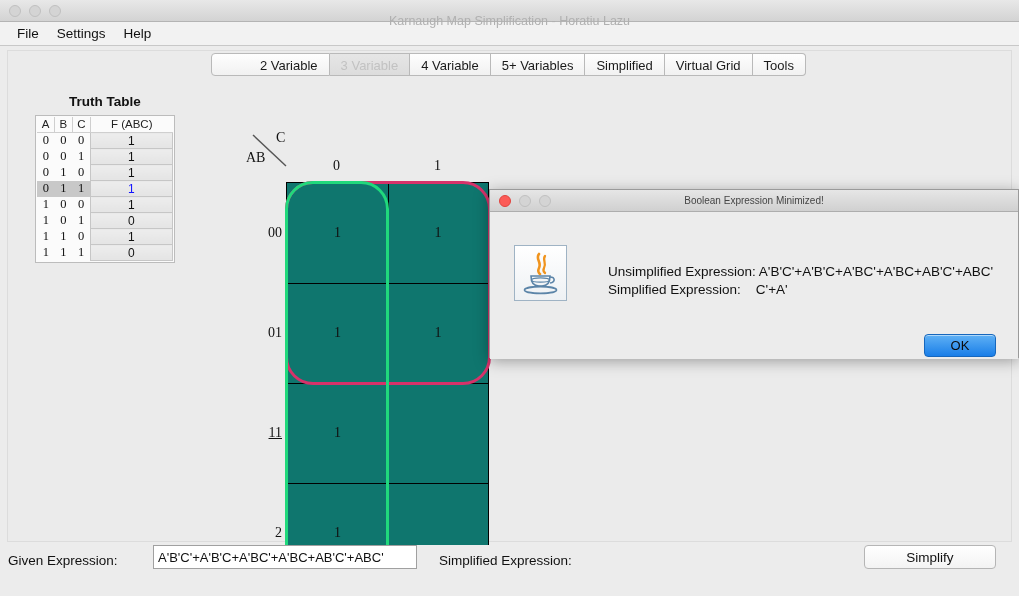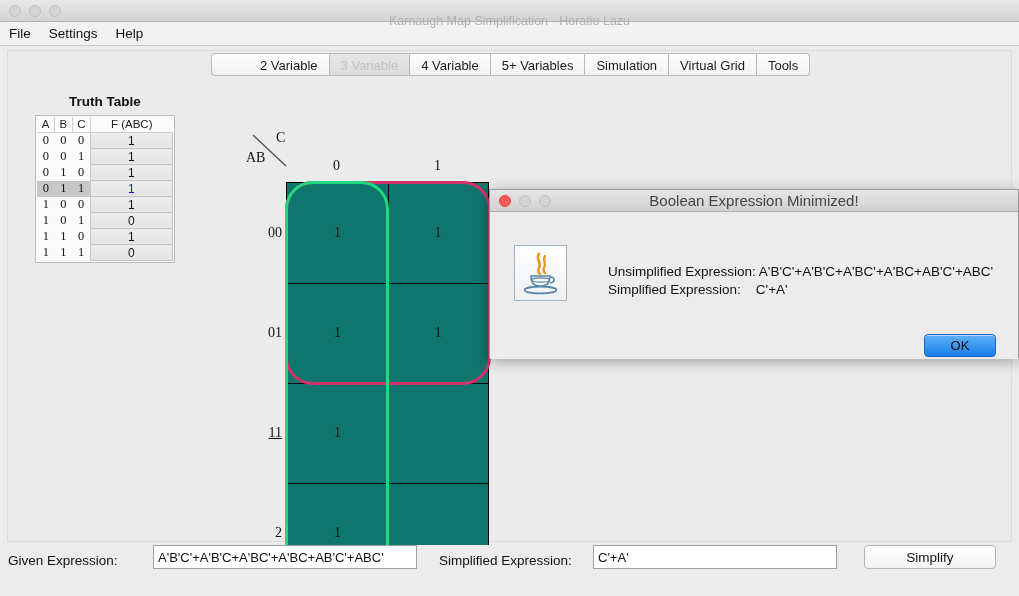--- a/index.html
+++ b/index.html
@@ -43,21 +43,21 @@
     pointer-events: none;
     margin-top: 20px;
   }
 
   
   #menubar {
     height: 23px;
     background: #f2f2f2;
     border-bottom: 1px solid #c8c8c8;
     display: flex; align-items: center;
-    padding-left: 0;
+    padding-left: 8px;
   }
   .menu-item {
     font-size: 13.5px; color: #111;
     padding: 2px 9px;
     cursor: default;
   }
 
   
   #content {
     position: absolute;
@@ -281,21 +281,21 @@
   #dialog-titlebar {
     position: relative;
     height: 21px;
     background: linear-gradient(#e6e6e6, #d0d0d0);
     border-bottom: 1px solid #adadad;
     display: flex; align-items: center;
   }
   #dialog-title {
     position: absolute; left: 0; right: 0;
     text-align: center;
-    font-size: 15px; color: #454545;
+    font-size: 10px; color: #454545;
   }
   .dlg-dot-red {
     background: #fc5b57 !important; border-color: #e0443f !important;
   }
   #dialog-body {
     position: relative;
     height: 147px;
     background: #ececec;
   }
   #java-icon {
@@ -347,21 +347,21 @@
     <div class="menu-item">Help</div>
   </div>
 
   <div id="content">
 
     <div id="tabbar">
       <div class="tab">2 Variable</div>
       <div class="tab active">3 Variable</div>
       <div class="tab">4 Variable</div>
       <div class="tab">5+ Variables</div>
-      <div class="tab">Simulation</div>
+      <div class="tab">Simplified</div>
       <div class="tab">Virtual Grid</div>
       <div class="tab">Tools</div>
     </div>
 
     <div id="truth-table-panel">
       <div id="truth-table-title">Truth Table</div>
       <div id="truth-table-box">
         <table class="tt">
           <thead>
             <tr>
@@ -462,21 +462,20 @@
         <div class="group-loop" id="group-pink"></div>
         <div class="group-loop" id="group-green"></div>
       </div>
     </div>
   </div>
 
   <div id="bottombar">
     <div class="bb-label" style="left:8px;">Given Expression:</div>
     <input class="bb-input" style="left: 153px; width: 264px;" type="text" value="A'B'C'+A'B'C+A'BC'+A'BC+AB'C'+ABC'">
     <div class="bb-label" style="left:439px;">Simplified Expression:</div>
-    <input class="bb-input" style="left: 593px; width: 244px;" type="text" value="C'+A'">
     <button id="simplify-button">Simplify</button>
   </div>
 </div>
 
 <div id="dialog">
   <div id="dialog-titlebar">
     <div class="traffic">
       <div class="tl-dot dlg-dot-red"></div>
       <div class="tl-dot"></div>
       <div class="tl-dot"></div>

